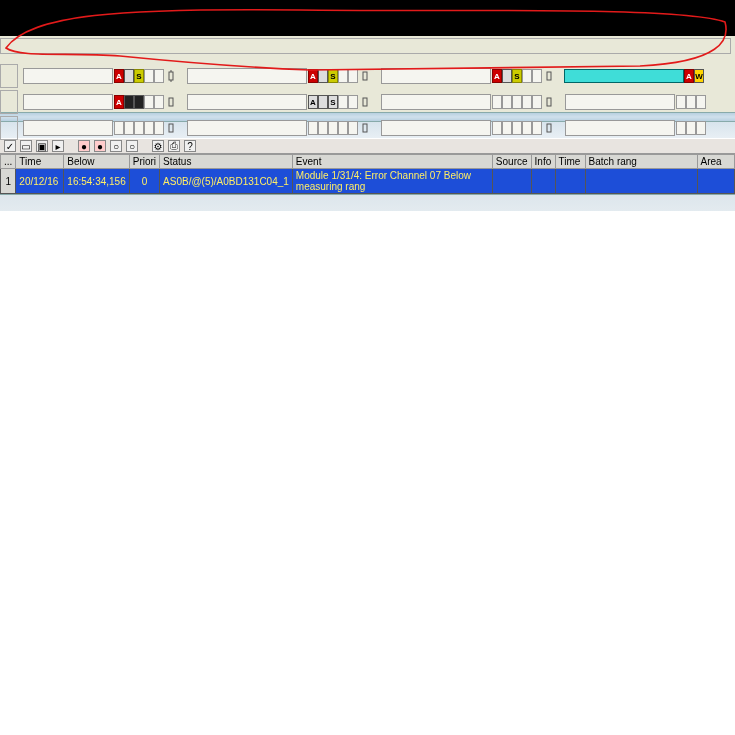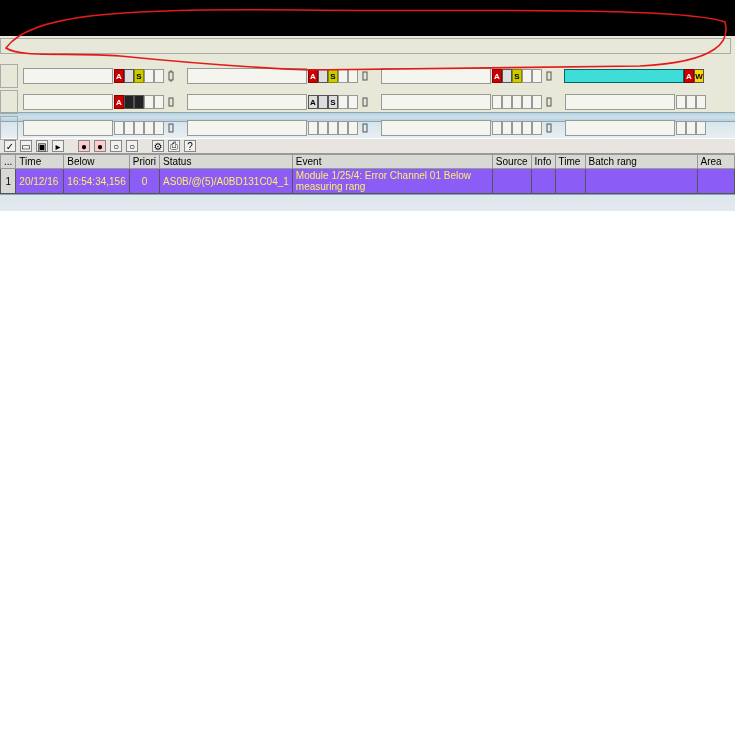--- a/index.html
+++ b/index.html
@@ -21,21 +21,21 @@
   .pump-icon { width: 14px; height: 14px; display: inline-flex; align-items: center; justify-content: center; }
   .highlight-field { width: 120px; height: 14px; border: 1px solid #066; background: #3fddd8; }
   .long-box { flex: 1; border: 1px solid #aaa; height: 16px; margin-right: 4px; }
   .grey-band { height: 10px; background: linear-gradient(#b8d0e0, #d0e0ec, #b8d0e0); border-top: 1px solid #8aa; border-bottom: 1px solid #8aa; }
   .toolbar { height: 16px; background: #e8e4e0; padding: 1px 4px; display: flex; gap: 4px; align-items: center; border-top: 1px solid #fff; border-bottom: 1px solid #999; }
   .tool-btn { width: 12px; height: 12px; border: 1px solid #888; background: #f0f0f0; display: inline-flex; align-items: center; justify-content: center; }
   .tool-btn.red { background: #ffcccc; }
   .event-table { width: 100%; border-collapse: collapse; background: #fff; }
   .event-table th { background: #d8d8d4; border: 1px solid #999; padding: 1px 3px; text-align: left; font-weight: normal; font-size: 10px; height: 12px; }
   .event-table td { border: 1px solid #555; padding: 1px 3px; height: 12px; font-size: 10px; }
-  .event-table tr.alarm-row td { background: #8b5cf6; color: #ffee66; }
+  .event-table tr.alarm-row td { background: #1d4ed8; color: #ffee66; }
   .row-num { width: 14px; background: #d8d8d4 !important; color: #000 !important; text-align: center; }
   .bottom-grey { height: 30px; background: linear-gradient(#dde6ec, #e8eef2); border-top: 1px solid #8aa; }
   svg.annot { position: absolute; top: 0; left: 0; pointer-events: none; }
 </style>
 </head>
 <body>
 
 <div class="screen">
   <div class="topbar"></div>
 
@@ -229,21 +229,21 @@
         <th>Area</th>
       </tr>
     </thead>
     <tbody>
       <tr class="alarm-row">
         <td class="row-num">1</td>
         <td>20/12/16</td>
         <td>16:54:34,156</td>
         <td style="text-align:center">0</td>
         <td>AS0B/@(5)/A0BD131C04_1</td>
-        <td>Module 1/25/4: Error Channel 01 Below measuring rang</td>
+        <td>Module 1/31/4: Error Channel 07 Below measuring rang</td>
         <td></td>
         <td></td>
         <td></td>
         <td></td>
         <td></td>
       </tr>
     </tbody>
   </table>
 
   <div class="bottom-grey"></div>

